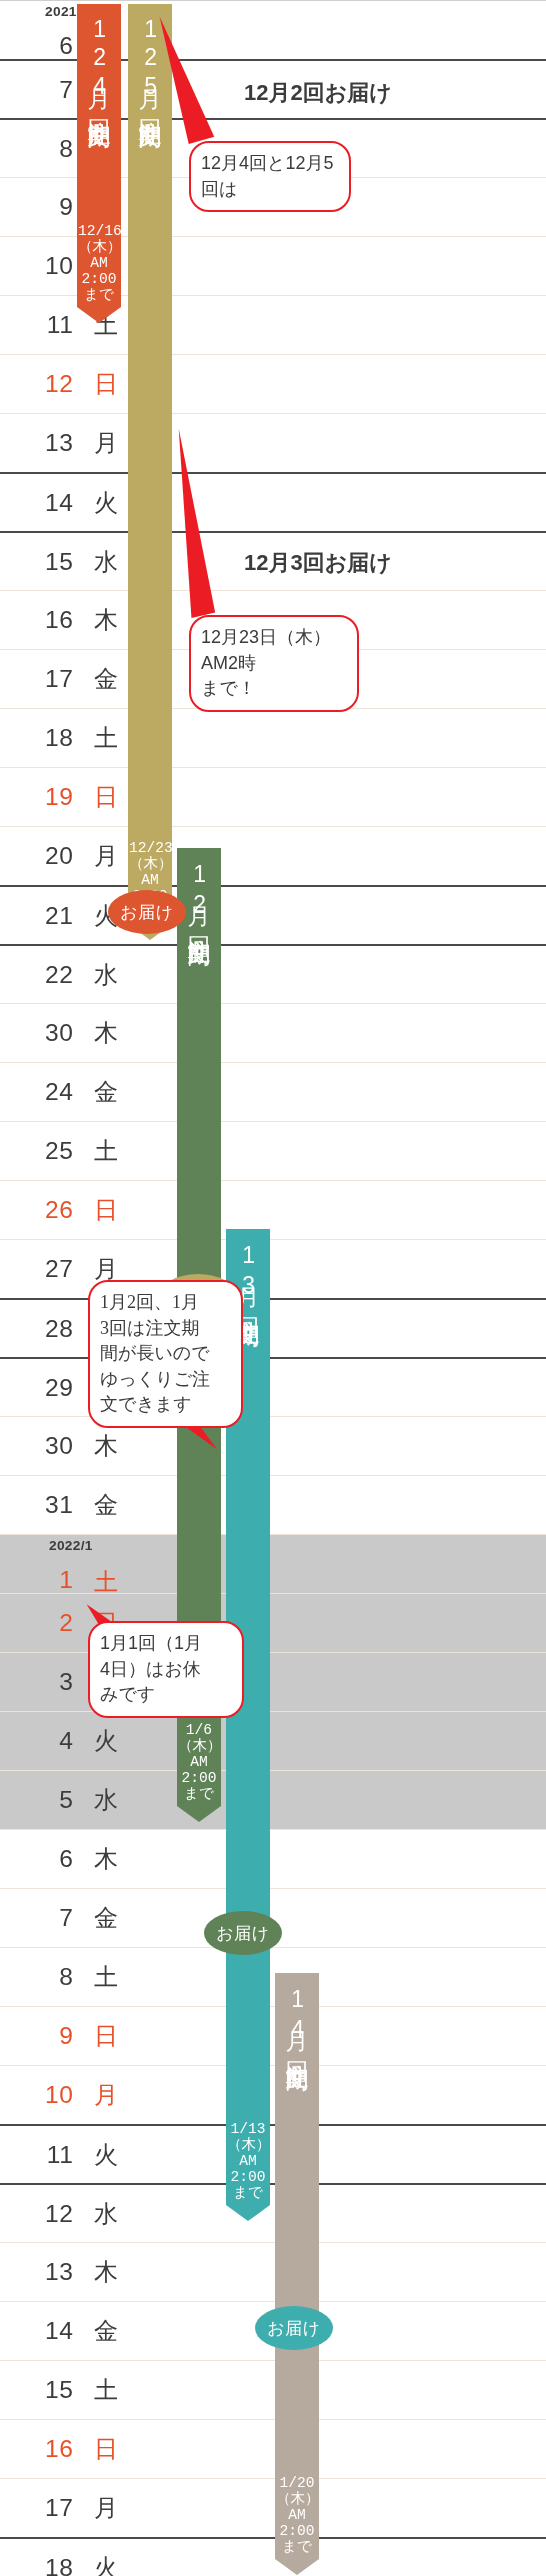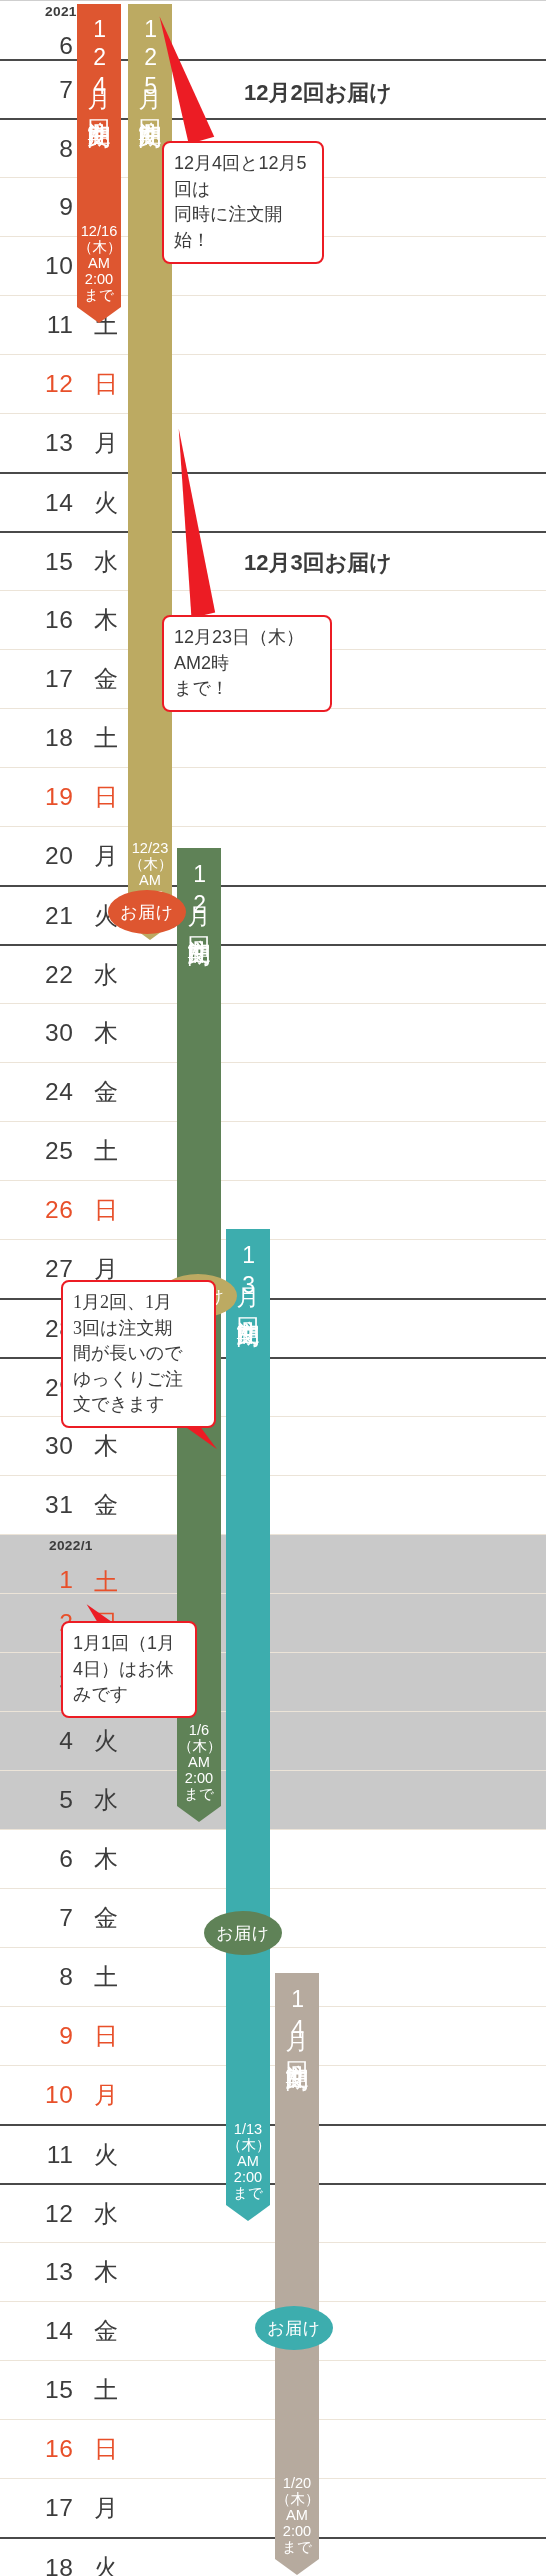--- a/index.html
+++ b/index.html
@@ -93,20 +93,21 @@
     letter-spacing: 1.8px;
     white-space: nowrap;
   }
   .bar-deadline {
     color: #ffffff;
     font-size: 14.6px;
     line-height: 1.1;
     text-align: center;
     width: 100%;
     padding: 0 0.9px 3.6px 0.9px;
+    font-family: Liberation Mono, monospace;
   }
   .bar-tip {
     width: 0; height: 0;
     border-left: 22px solid transparent;
     border-right: 22px solid transparent;
   }
 
   
   .badge {
     position: absolute;
@@ -131,26 +132,27 @@
     color: #3c3c3c;
     white-space: nowrap;
     font-weight: bold;
   }
 
   
   .callout {
     position: absolute;
     z-index: 12;
     border: 2.7px solid #ec1c24;
-    border-radius: 8px;
+    border-radius: 20px;
     background: #ffffff;
     color: #3c3c3c;
     font-size: 18px;
     line-height: 1.42;
     padding: 8.2px 10px;
+    margin-left: 27px;
   }
   .pointer { position: absolute; z-index: 11; }
 </style>
 </head>
 <body>
 
 <div id="page">
 
   <div id="calendar">
       <div class="cal-row first has-month">
@@ -423,34 +425,33 @@
   <div id="badges-layer">
       <div class="badge" style="left: 64px; top: 890px; background: rgb(222, 86, 48);">お届け</div>
       <div class="badge" style="left: 115px; top: 1274px; background: rgb(188, 170, 98);">お届け</div>
       <div class="badge" style="left: 160px; top: 1911px; background: rgb(95, 130, 87);">お届け</div>
       <div class="badge" style="left: 211px; top: 2306px; background: rgb(61, 173, 174);">お届け</div>
     </div>
 
   <div id="callouts-layer">
       <div class="callout" style="left: 162px; top: 141px; width: 162px;">
         <div>12月4回と12月5回は</div>
-        <div>同時に注文開始！</div>
       </div>
       <div class="callout" style="left: 162px; top: 615px; width: 170px;">
         <div>12月23日（木）AM2時</div>
         <div>まで！</div>
       </div>
       <div class="callout" style="left: 61px; top: 1280px; width: 155px; font-family: Liberation Serif, serif;">
         <div>1月2回、1月</div>
         <div>3回は注文期</div>
         <div>間が長いので</div>
         <div>ゆっくりご注</div>
         <div>文できます</div>
       </div>
-      <div class="callout" style="left: 61px; top: 1621px; width: 136px;">
+      <div class="callout" style="left: 61px; top: 1621px; width: 156px;">
         <div>1月1回（1月</div>
         <div>4日）はお休</div>
         <div>みです</div>
       </div>
     </div>
 
 </div>
 
 
 </body></html>

